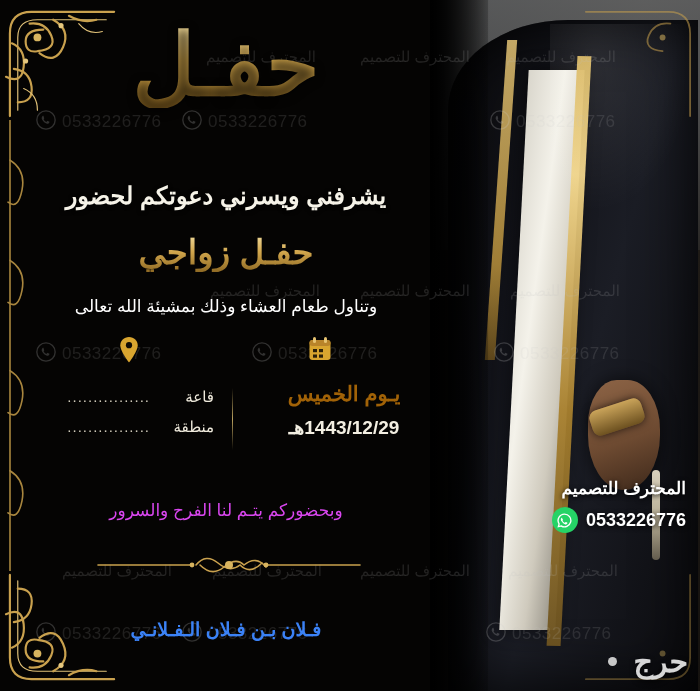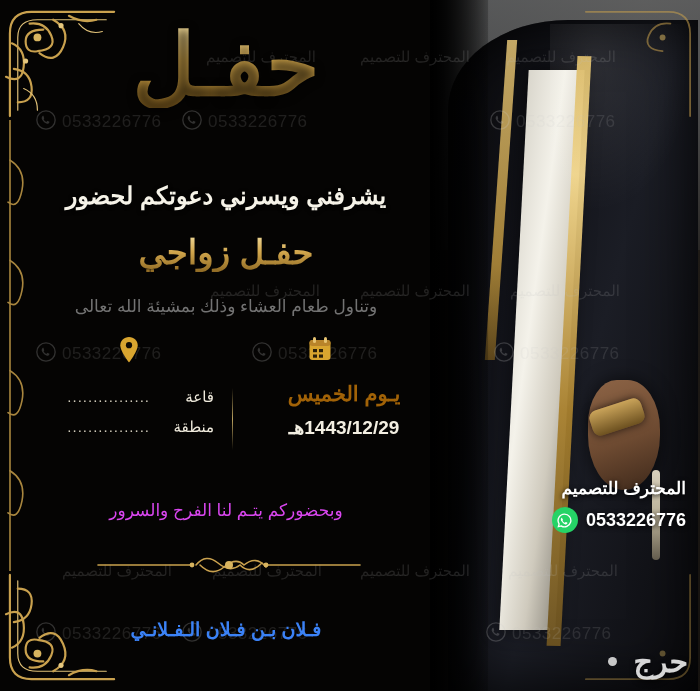--- a/index.html
+++ b/index.html
@@ -227,21 +227,21 @@
     background: linear-gradient(180deg, #f6e3a8 0%, #d1a64c 50%, #8f6a24 100%);
     -webkit-background-clip: text;
     background-clip: text;
     -webkit-text-fill-color: transparent;
     color: #d1a64c;
   }
   .line-3 {
     position: absolute;
     top: 296px; left: 0; width: 452px;
     font-size: 17px;
-    color: #737373;
+    color: #ffffff;
     letter-spacing: .5px;
   }
 
   
   .pin-icon {
     position: absolute;
     top: 336px;
     left: 118px;
     width: 22px;
     height: 28px;

